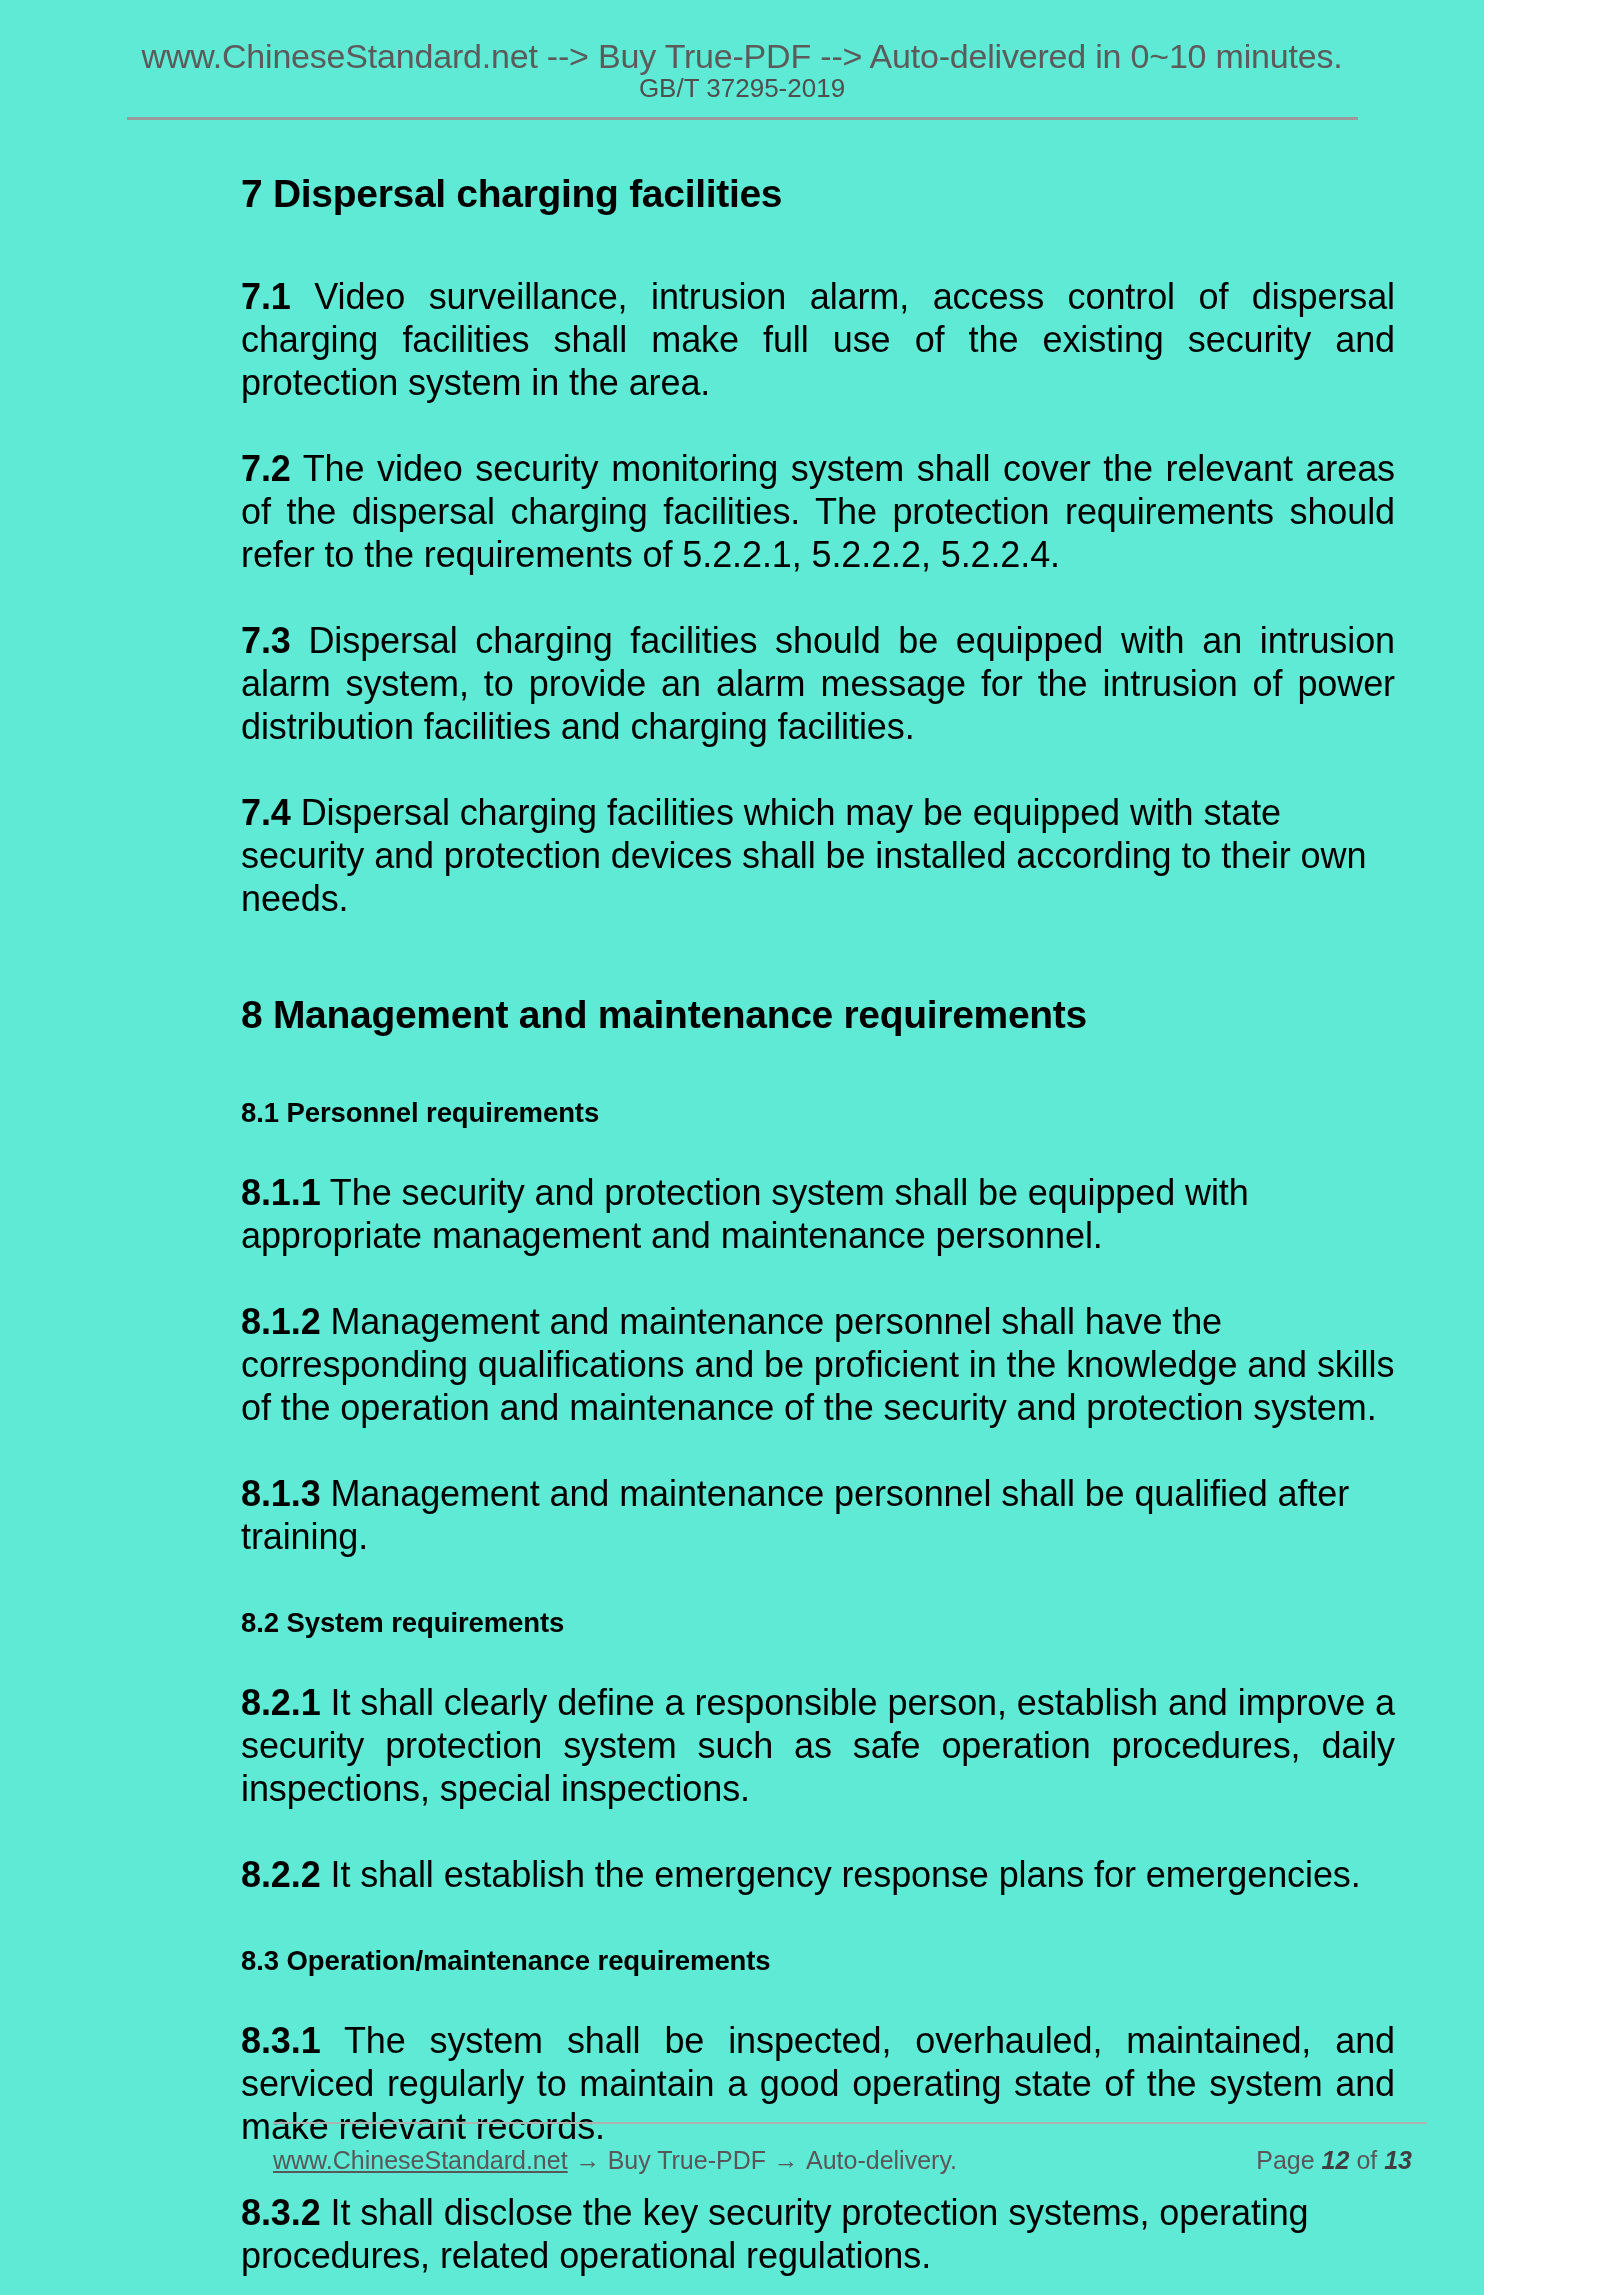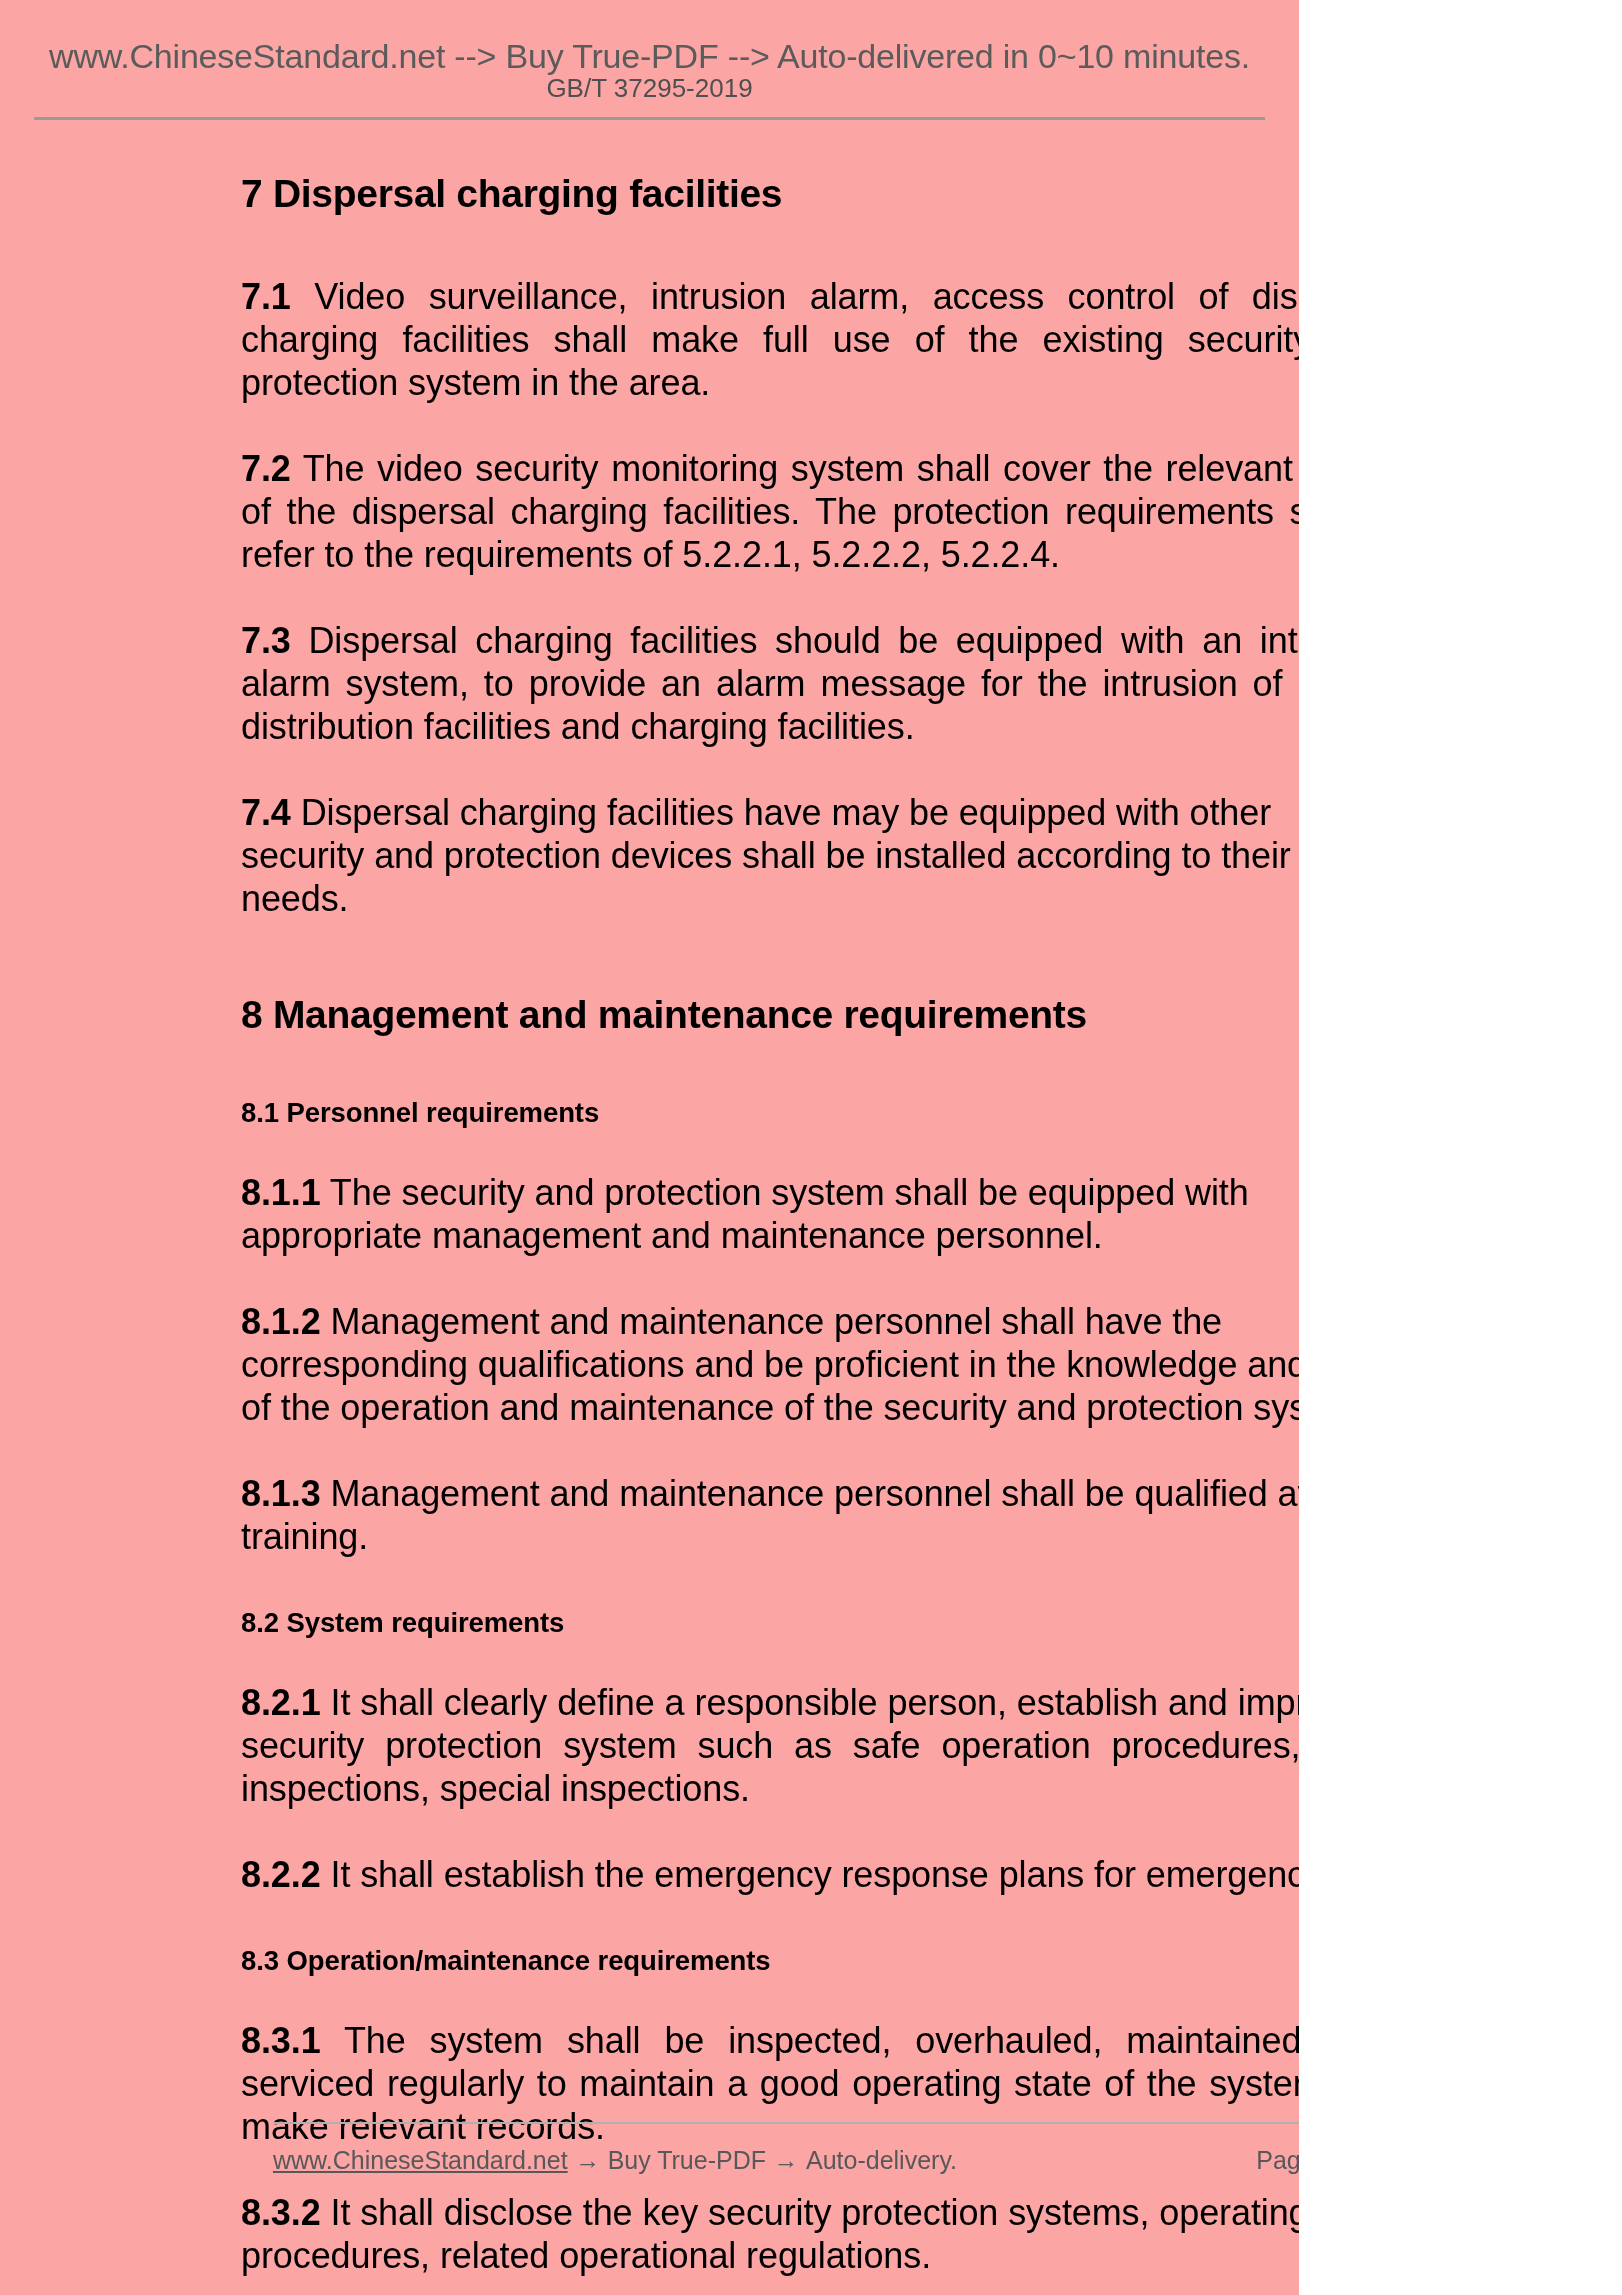--- a/index.html
+++ b/index.html
@@ -6,23 +6,23 @@
     margin: 0;
     padding: 0;
     background: #ffffff;
   }
   body {
     font-family: "Liberation Sans", sans-serif;
     color: #000000;
   }
   .page {
     position: relative;
-    width: 1299px;
+    width: 1484px;
     height: 2295px;
-    background: #fca5a5;
+    background: #5eead4;
     box-sizing: border-box;
     overflow: hidden;
   }
 
   
   .header {
     position: absolute;
     top: 0;
     left: 0;
     right: 0;
@@ -139,21 +139,21 @@
 
     <p class="para"><b class="lead">7.1</b> <span>Video surveillance, intrusion alarm, access control of dispersal charging facilities shall make full use of the existing security and protection system in the area.</span></p>
     <div class="gap-para"></div>
 
     <p class="para"><b class="lead">7.2</b> <span>The video security monitoring system shall cover the relevant areas of the dispersal charging facilities. The protection requirements should refer to the requirements of 5.2.2.1, 5.2.2.2, 5.2.2.4.</span></p>
     <div class="gap-para"></div>
 
     <p class="para"><b class="lead">7.3</b> <span>Dispersal charging facilities should be equipped with an intrusion alarm system, to provide an alarm message for the intrusion of power distribution facilities and charging facilities.</span></p>
     <div class="gap-para"></div>
 
-    <p class="para nojust"><b class="lead">7.4</b> <span>Dispersal charging facilities have may be equipped with other security and protection devices shall be installed according to their own needs.</span></p>
+    <p class="para nojust"><b class="lead">7.4</b> <span>Dispersal charging facilities which may be equipped with state security and protection devices shall be installed according to their own needs.</span></p>
 
     <div class="gap-before-h1"></div>
     <h1 class="section">8 Management and maintenance requirements</h1>
     <div class="gap-after-h1"></div>
 
     <h2 class="subsection">8.1 Personnel requirements</h2>
     <div class="gap-after-sub"></div>
 
     <p class="para nojust"><b class="lead">8.1.1</b> <span>The security and protection system shall be equipped with appropriate management and maintenance personnel.</span></p>
     <div class="gap-para"></div>

